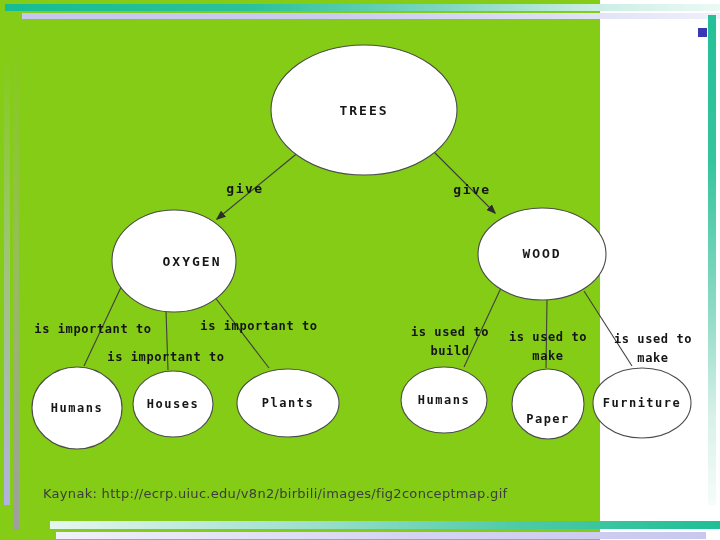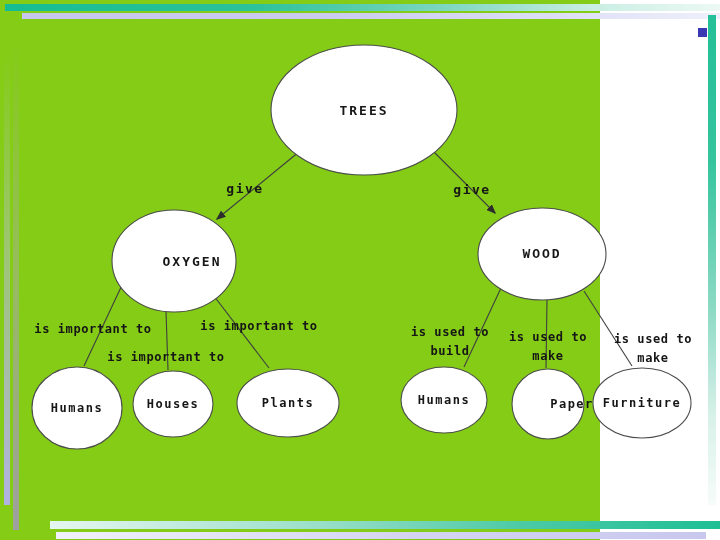--- a/index.html
+++ b/index.html
@@ -79,21 +79,21 @@
         </g>
     </svg>
     <div id="labels">
         <div class="node-label caps" style="left: 364px; top: 110px;">TREES</div>
         <div class="node-label caps" style="left: 192px; top: 261px;">OXYGEN</div>
         <div class="node-label caps" style="left: 542px; top: 254px; font-family: Liberation Mono, monospace;">WOOD</div>
         <div class="node-label" style="left: 77px; top: 408px;">Humans</div>
         <div class="node-label" style="left: 173px; top: 404px;">Houses</div>
         <div class="node-label" style="left: 288px; top: 403px;">Plants</div>
         <div class="node-label" style="left: 444px; top: 400px;">Humans</div>
-        <div class="node-label" style="left: 548px; top: 404px; margin-left: 24px;">Paper</div>
+        <div class="node-label" style="left: 548px; top: 419px;">Paper</div>
         <div class="node-label" style="left: 642px; top: 403px;">Furniture</div>
         <div class="edge-label give" style="left: 245px; top: 188px;">
           <div>give</div>
         </div>
         <div class="edge-label give" style="left: 472px; top: 189px;">
           <div>give</div>
         </div>
         <div class="edge-label" style="left: 93px; top: 329px;">
           <div>is important to</div>
         </div>
@@ -111,15 +111,16 @@
           <div>is used to</div>
           <div>make</div>
         </div>
         <div class="edge-label" style="left: 653px; top: 349px;">
           <div>is used to</div>
           <div>make</div>
         </div>
       </div>
   </div>
 
+  <div class="caption">Kaynak: http://ecrp.uiuc.edu/v8n2/birbili/images/fig2conceptmap.gif</div>
   <div class="page-number">10</div>
 
 </div>
 
 </body></html>

